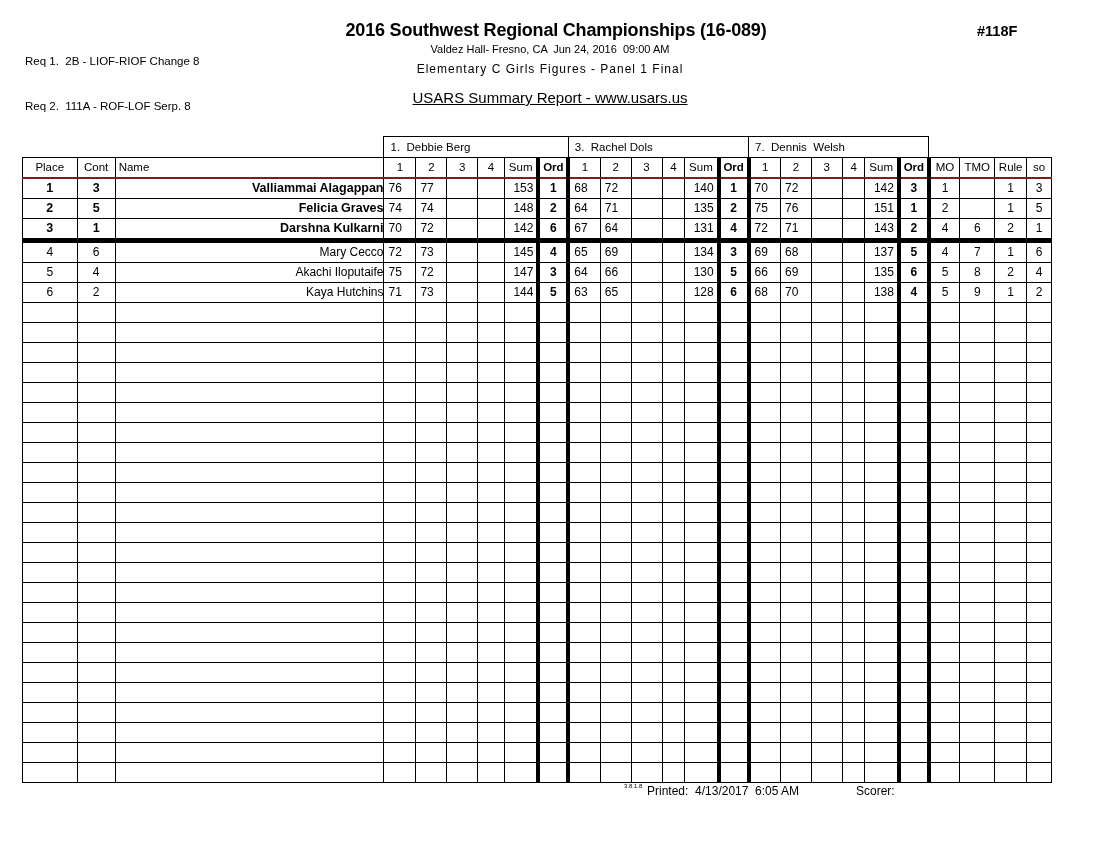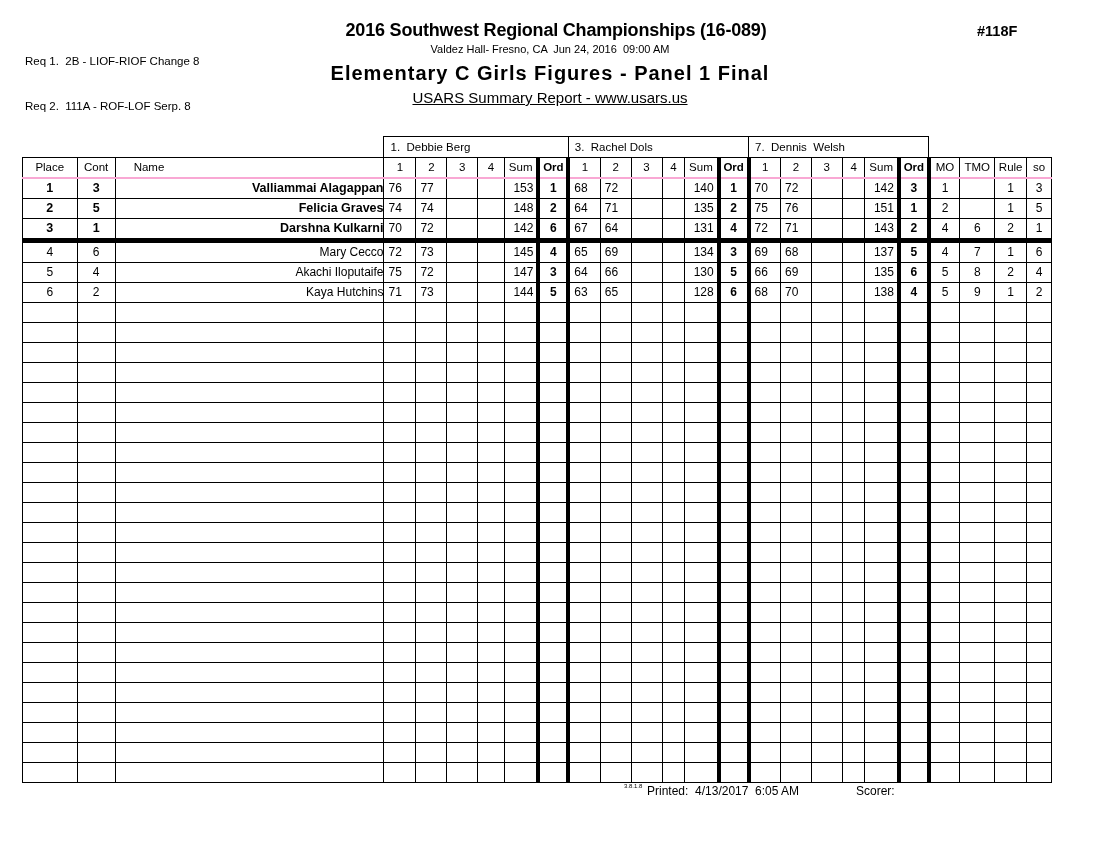--- a/index.html
+++ b/index.html
@@ -5,36 +5,36 @@
   html,body{margin:0;padding:0;}
   body{
     width:1100px;height:850px;background:#ffffff;color:#000;
     font-family:"Liberation Sans", sans-serif;position:relative;overflow:hidden;
   }
   .abs{position:absolute;}
   .centerline{left:0;width:1100px;text-align:center;white-space:pre;}
   .req-block{left:25px;top:24px;font-size:11.5px;line-height:15px;white-space:pre;}
   .title1{top:20px;font-size:18px;font-weight:bold;letter-spacing:-0.2px;padding-left:6px;}
   .venue{top:43px;font-size:11px;}
-  .event{top:62px;font-size:20px;font-weight:bold;letter-spacing:1px;}
+  .event{top:62px;font-size:12px;font-weight:normal;letter-spacing:1px;}
   .report{top:89px;font-size:15px;text-decoration:underline;}
   .docnum{left:977px;top:23px;font-size:14.5px;font-weight:bold;}
 
   table{
     border-collapse:collapse;table-layout:fixed;
     position:absolute;left:22px;top:136px;width:1030px;
   }
   td{
     border:1px solid #000;height:19px;padding:0;font-size:12px;
     overflow:hidden;white-space:nowrap;vertical-align:middle;line-height:19px;
   }
   .sp{border:none;}
   .judgebox{height:20px;text-align:left;padding-left:6px;white-space:pre;font-size:11.5px;}
-  .colhead{border-bottom:2px solid #f9a8d4;text-align:center;font-size:11.5px;}
-  .name-h{text-align:left;padding-left:18px;}
+  .colhead{border-bottom:2px solid #7f1d1d;text-align:center;font-size:11.5px;}
+  .name-h{text-align:left;padding-left:3px;}
   .place,.cont{text-align:center;}
   .name{text-align:right;padding-left:6px;}
   .sc{text-align:left;padding-left:4px;}
   .sum{text-align:right;padding-right:3px;}
   .ord{border-left:4px solid #000;border-right:4px solid #000;text-align:center;font-weight:bold;}
   .mid{text-align:center;}
   .boldrow .place,.boldrow .cont,.boldrow .name{font-weight:bold;font-size:12.5px;}
   .cutoff td{border-bottom:5px solid #000;}
 
   .version{left:624px;top:783px;font-size:6px;}

